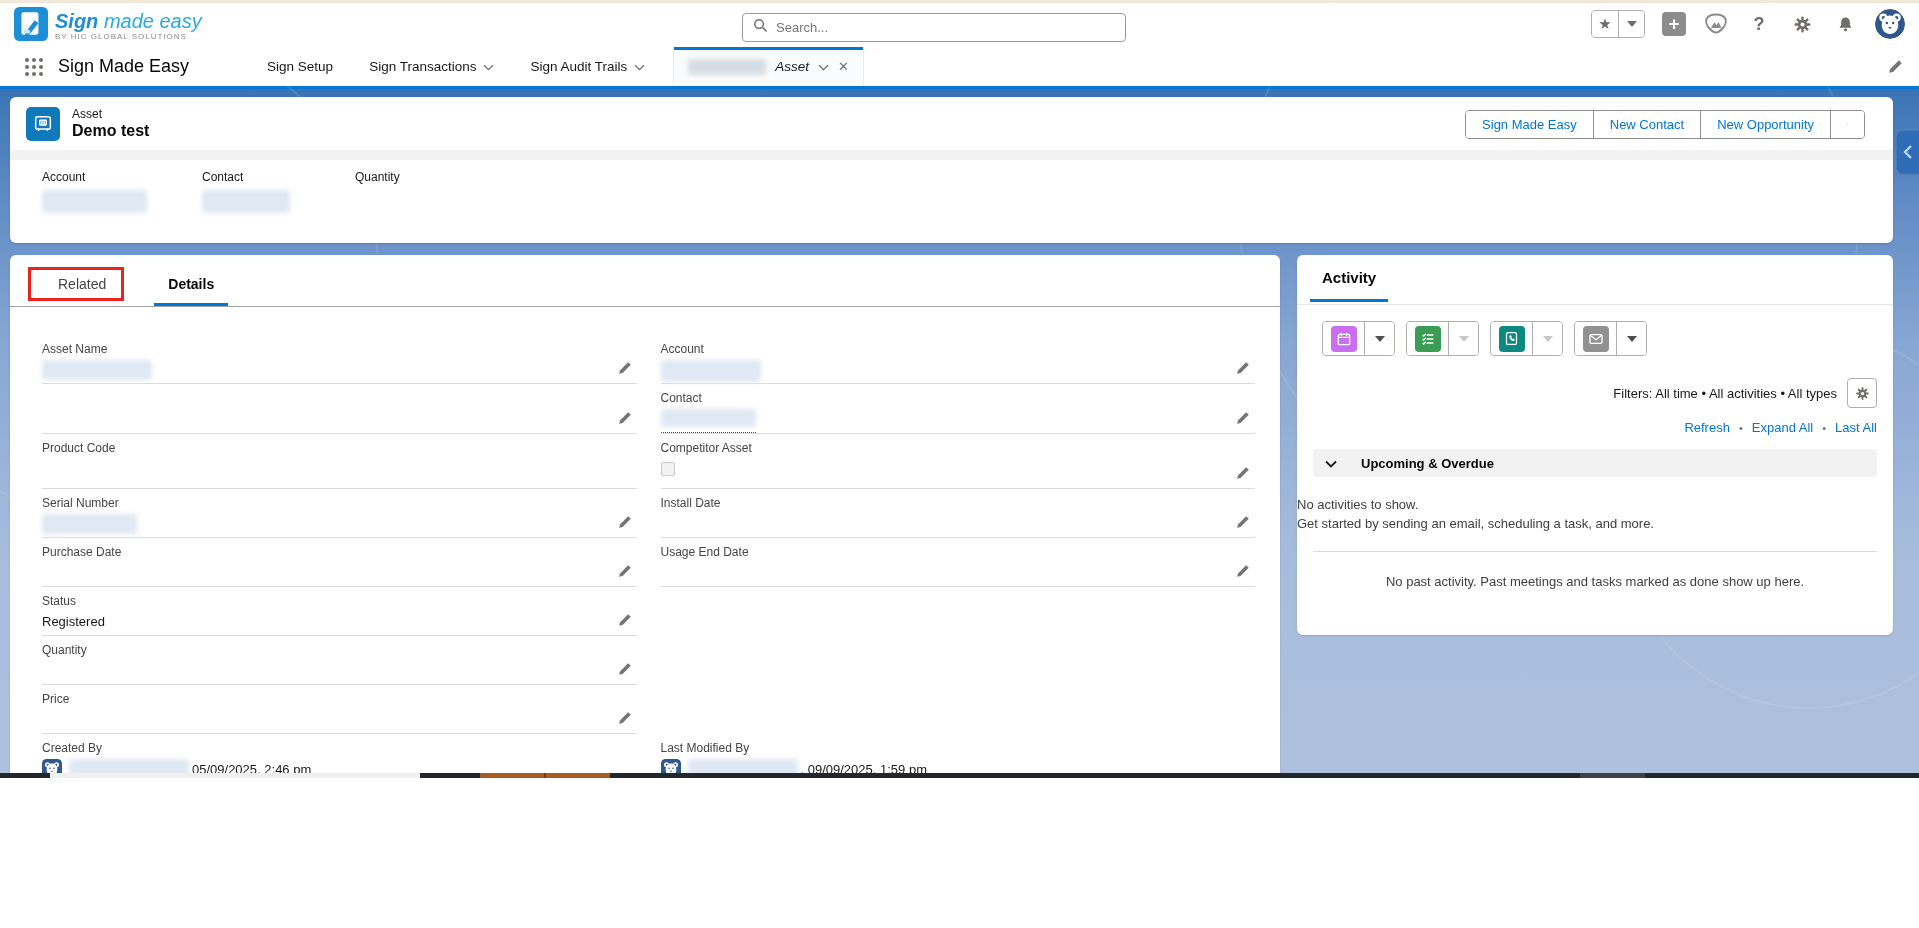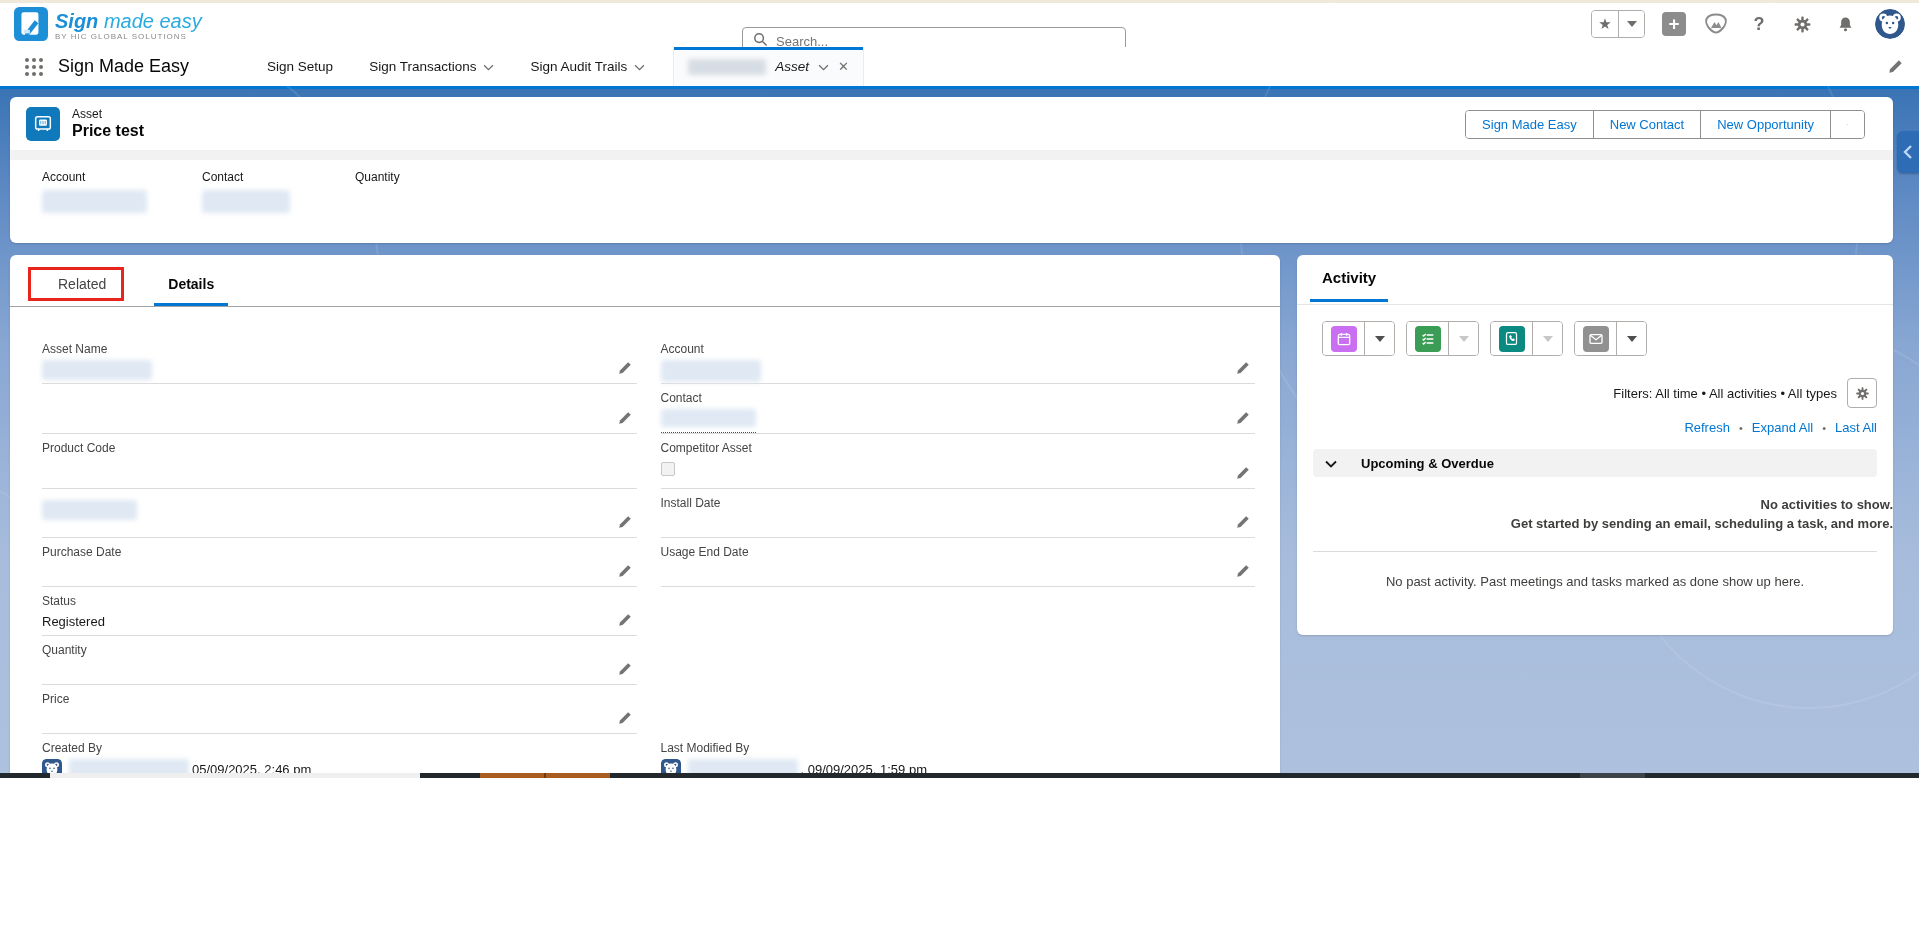--- a/index.html
+++ b/index.html
@@ -6,21 +6,21 @@
   html,body { width:1919px; height:928px; font-family:"Liberation Sans", sans-serif; }
   #screen { position:relative; width:1919px; height:778px; overflow:hidden; background:#fff; }
 
   
   .cream-strip { position:absolute; left:0; top:0; width:100%; height:3px; background:#f0e9da; }
   .global-header { position:absolute; left:0; top:3px; width:100%; height:44px; background:#fff; }
   .logo-wrap { position:absolute; left:14px; top:4px; display:flex; align-items:center; gap:7px; }
   .logo-text .l1 { font-size:20px; font-style:italic; color:#29abe2; line-height:20px; }
   .logo-text .l1 b { color:#1c8fd6; font-weight:bold; }
   .logo-text .l2 { font-size:8px; letter-spacing:1px; color:#8a8a8a; margin-top:1px; }
-  .search-box { position:absolute; left:742px; top:24px; width:384px; height:29px; border:1px solid #9b9b9b; border-radius:4px; background:#fff; display:flex; align-items:center; padding:0 10px; gap:8px; }
+  .search-box { position:absolute; left:742px; top:10px; width:384px; height:29px; border:1px solid #9b9b9b; border-radius:4px; background:#fff; display:flex; align-items:center; padding:0 10px; gap:8px; }
   .search-box input { border:none; outline:none; font-size:13px; color:#444; width:100%; font-family:"Liberation Sans",sans-serif; background:transparent; }
   .hdr-icons { position:absolute; right:14px; top:6px; display:flex; align-items:center; gap:17px; }
   .fav-group { display:flex; border:1px solid #b0adab; border-radius:4px; overflow:hidden; }
   .fav-group .seg { width:26px; height:26px; display:flex; align-items:center; justify-content:center; color:#706e6b; background:#fff; }
   .fav-group .seg + .seg { border-left:1px solid #b0adab; }
   .ico-btn { width:26px; height:26px; display:flex; align-items:center; justify-content:center; color:#706e6b; font-size:18px; font-weight:bold; }
   .plus-sq { width:24px; height:24px; border-radius:4px; background:#8c8c8c; color:#fff; font-size:19px; display:flex; align-items:center; justify-content:center; font-weight:bold; }
   .avatar-lg { width:30px; height:30px; border-radius:50%; overflow:hidden; }
 
   
@@ -93,21 +93,21 @@
   .qa-ico { width:26px; height:26px; border-radius:4px; display:flex; align-items:center; justify-content:center; }
   .qa-dd { width:30px; height:33px; display:flex; align-items:center; justify-content:center; border-left:1px solid #b0adab; background:#fff; }
   .filters-row { display:flex; align-items:center; justify-content:flex-end; gap:10px; padding:22px 16px 0 0; }
   .filters-text { font-size:13px; color:#181818; }
   .gear-btn { width:30px; height:30px; border:1px solid #b0adab; border-radius:4px; display:flex; align-items:center; justify-content:center; background:#fff; }
   .links-row { display:flex; justify-content:flex-end; align-items:center; gap:9px; padding:12px 16px 0 0; font-size:13px; }
   .links-row a { color:#0176d3; text-decoration:none; }
   .links-row .dot { color:#706e6b; font-size:11px; }
   .section-bar { margin:14px 16px 0 16px; background:#f3f2f2; border-radius:4px; height:28px; display:flex; align-items:center; gap:24px; padding:0 12px; }
   .section-bar .sec-title { font-size:13px; font-weight:bold; color:#080707; }
-  .empty-block { text-align:right; font-size:13px; color:#3e3e3c; padding-top:18px; line-height:19px;font-weight:bold; }
+  .empty-block { text-align:left; font-size:13px; color:#3e3e3c; padding-top:18px; line-height:19px; }
   .act-divider { margin:18px 16px 0 16px; border-top:1px solid #dddbda; }
   .past-text { text-align:center; font-size:13px; color:#3e3e3c; padding-top:22px; }
 
   
   .taskbar { position:absolute; left:0; bottom:0; width:100%; height:5px; background:#23282d; }
   .tb-seg { position:absolute; top:0; height:5px; }
 </style>
 </head>
 <body>
 
@@ -248,21 +248,21 @@
       <div class="rc-top">
         <span class="entity-icon">
           <svg width="22" height="22" viewBox="0 0 24 24" fill="none" stroke="#fff" stroke-width="1.6">
               <rect x="4" y="4" width="16" height="13.5" rx="2"></rect>
               <rect x="8.5" y="7.8" width="7" height="5.4" rx="0.6"></rect>
               <path d="M10.8 7.8v5.4M13.2 7.8v5.4M7.2 17.5v2.2M16.8 17.5v2.2"></path>
             </svg>
         </span>
         <span class="rc-titles">
           <div class="rc-entity">Asset</div>
-          <div class="rc-name">Price test</div>
+          <div class="rc-name">Demo test</div>
         </span>
         <div class="rc-actions">
           <span class="act">Sign Made Easy</span>
           <span class="act">New Contact</span>
           <span class="act">New Opportunity</span>
           <span class="act act-dd">
               <svg width="11" height="7" viewBox="0 0 10 6">
                 <path d="M0 0l5 6 5-6z" fill="#706e6b"></path>
               </svg>
             </span>
@@ -353,20 +353,21 @@
               <span class="checkbox"></span>
             </div>
           <span class="pencil-btn">
               <svg width="14" height="14" viewBox="0 0 16 16">
                 <path d="M11.6 1.4l3 3-9.4 9.4-3.8.8.8-3.8z" fill="#747474"></path>
               </svg>
             </span>
         </div>
 
         <div class="field">
+          <div class="flabel">Serial Number</div>
           <div class="fvalue">
               <span class="redact" style="width:95px;height:20px;"></span>
             </div>
           <span class="pencil-btn">
               <svg width="14" height="14" viewBox="0 0 16 16">
                 <path d="M11.6 1.4l3 3-9.4 9.4-3.8.8.8-3.8z" fill="#747474"></path>
               </svg>
             </span>
         </div>
         <div class="field">

